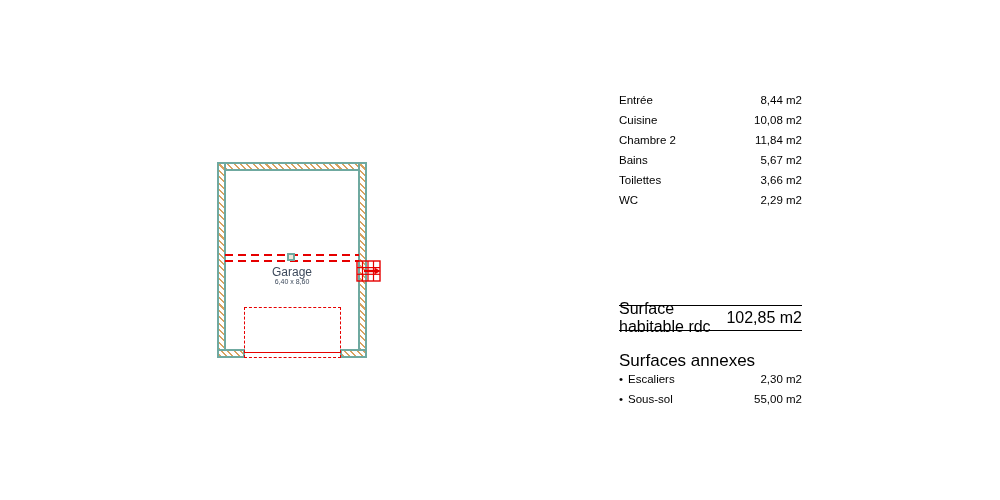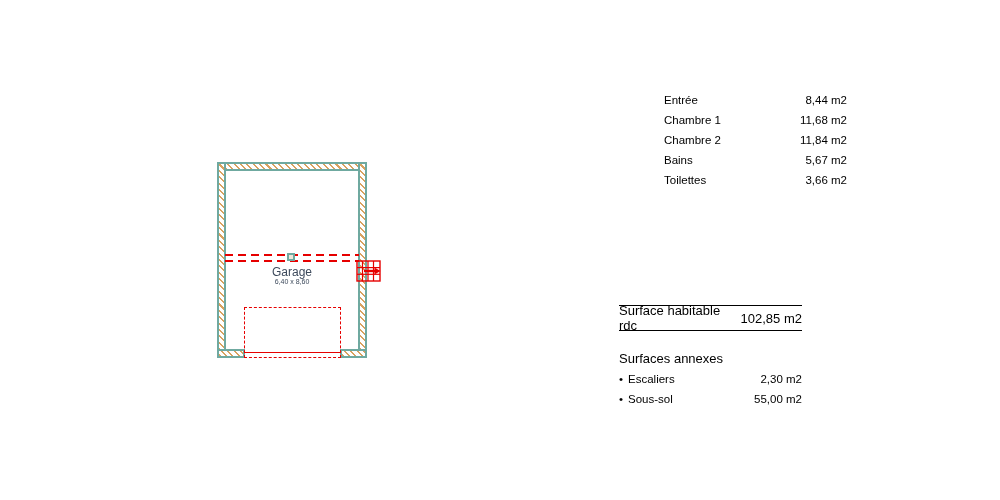--- a/index.html
+++ b/index.html
@@ -44,37 +44,37 @@
   
   .room-label {
     position:absolute; left:232px; top:265px; width:120px;
     text-align:center; font-size:12px; color:#3d4a5c;
   }
   .room-dims {
     position:absolute; left:232px; top:278px; width:120px;
     text-align:center; font-size:7px; color:#3d4a5c;
   }
   
-  .table-rows { position:absolute; left:619px; top:90px; width:183px;margin-left:45px; }
+  .table-rows { position:absolute; left:619px; top:90px; width:183px; }
   .arow {
     display:flex; justify-content:space-between; align-items:center;
     height:20px; font-size:11.5px; color:#000;
   }
   .sep { position:absolute; left:619px; width:183px; height:0; border-top:1px solid #000; }
   .sep-top { top:305px; }
   .sep-bottom { top:330px; }
   .total-row {
     position:absolute; left:619px; top:308px; width:183px; height:20px;
     display:flex; justify-content:space-between; align-items:center;
-    font-size:13px; color:#000;
+    font-size:16px; color:#000;
   }
   .total-row .gap { white-space:nowrap; }
   .annex-header {
     position:absolute; left:619px; top:351px; width:183px;
-    font-size:13px; color:#000;
+    font-size:17px; color:#000;
   }
   .annex-row1 { position:absolute; left:619px; top:369px; width:183px; }
   .annex-row2 { position:absolute; left:619px; top:389px; width:183px; }
   .annex-row1 .arow, .annex-row2 .arow { height:20px; }
   .bullet { margin-right:5px; }
   .lbl-wrap { display:flex; align-items:center; }
 </style>
 </head>
 <body>
 
@@ -108,34 +108,38 @@
     <div class="room-label">Garage</div>
     <div class="room-dims">6,40 x 8,60</div>
   </div>
 
   <div class="table-rows">
     <div class="arow">
       <span>Entrée</span>
       <span>8,44 m2</span>
     </div>
     <div class="arow">
-      <span>Chambre 1</span>
-      <span>11,68 m2</span>
+      <span>Cuisine</span>
+      <span>10,08 m2</span>
     </div>
     <div class="arow">
       <span>Chambre 2</span>
       <span>11,84 m2</span>
     </div>
     <div class="arow">
       <span>Bains</span>
       <span>5,67 m2</span>
     </div>
     <div class="arow">
       <span>Toilettes</span>
       <span>3,66 m2</span>
+    </div>
+    <div class="arow">
+      <span>WC</span>
+      <span>2,29 m2</span>
     </div>
   </div>
 
   <div class="sep sep-top"></div>
   <div class="total-row">
     <span>Surface habitable rdc</span>
     <span class="gap">102,85 m2</span>
   </div>
   <div class="sep sep-bottom"></div>
 

